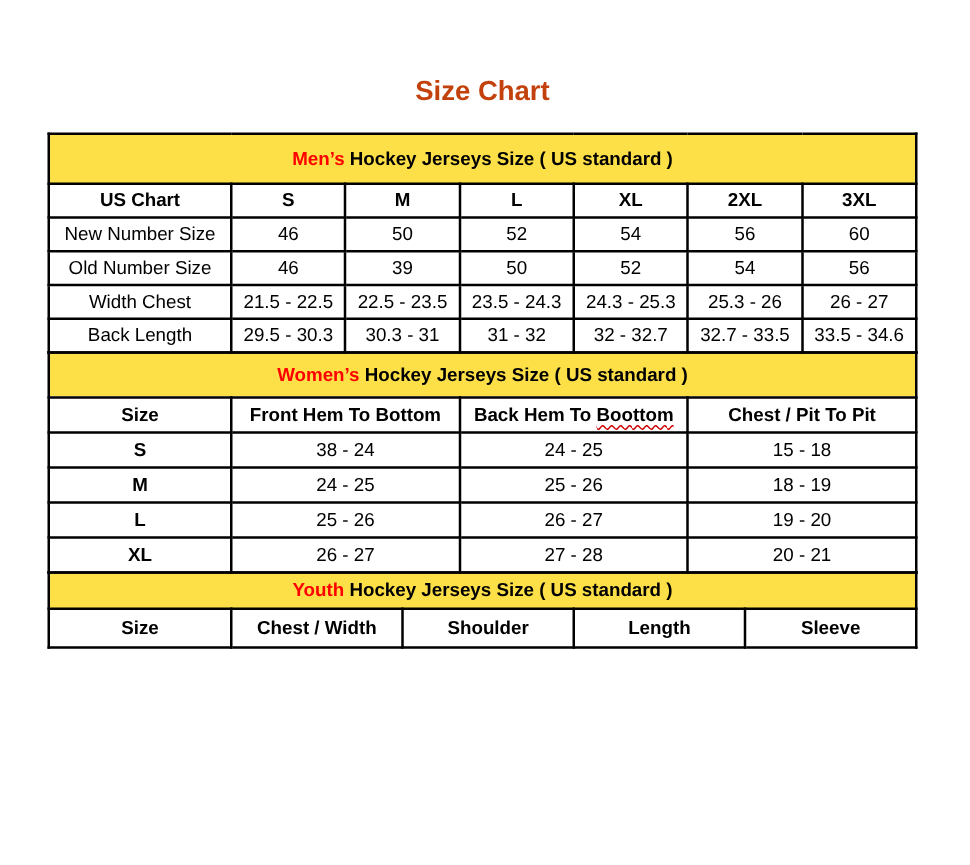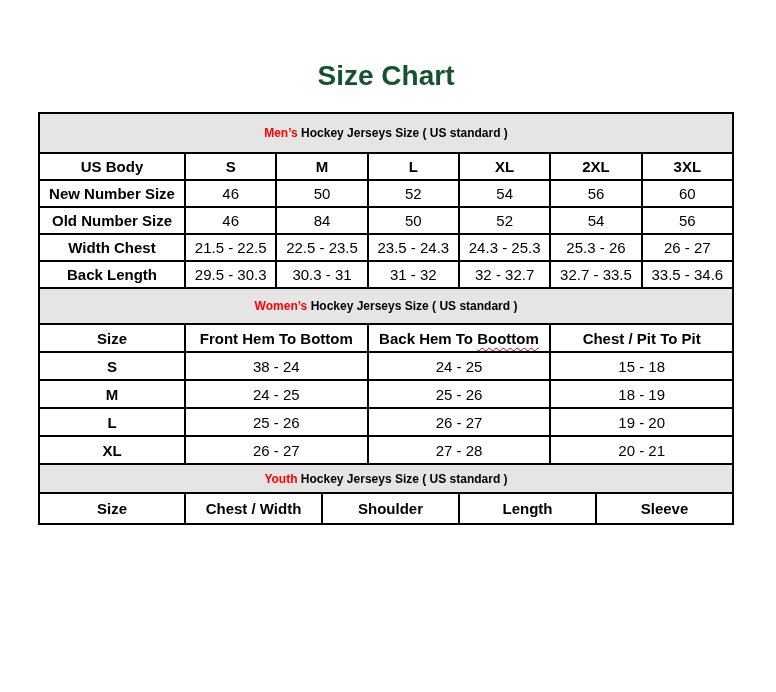--- a/index.html
+++ b/index.html
@@ -12,23 +12,23 @@
     color: #000000;
     overflow: hidden;
   }
   .page {
     width: 696px;
     margin-left: 38px;
   }
   .title {
     margin: 60px 0 0 0;
     text-align: center;
-    font-size: 28px;
+    font-size: 22px;
     font-weight: bold;
-    color: #14532d;
+    color: #c2410c;
     letter-spacing: 0px;
   }
   .chart {
     margin-top: 20px;
   }
   table.sec {
     border-collapse: collapse;
     table-layout: fixed;
     width: 696px;
   }
@@ -39,32 +39,32 @@
     border: 2px solid #000000;
     text-align: center;
     vertical-align: middle;
     font-size: 15px;
     padding: 0 2px;
     overflow: hidden;
     white-space: nowrap;
   }
   col.c-label { width: 146px; }
   tr.band td {
-    background: #e5e5e5;
+    background: #fde047;
     font-weight: bold;
-    font-size: 12px;
+    font-size: 15px;
   }
   .men  tr.band td { height: 38px; }
   .women tr.band td { height: 34px; }
   .youth tr.band td { height: 27px; }
   .men  td, .men  th { height: 25px; }
   .women td, .women th { height: 26px; }
   .youth td, .youth th { height: 29px; }
   th { font-weight: bold; }
-  td.lbl { font-weight: bold; }
+  td.lbl { font-weight: normal; }
   td.lbl-bold { font-weight: bold; }
   .hl { color: #FF0000; }
   .wavy {
     text-decoration-line: underline;
     text-decoration-style: wavy;
     text-decoration-color: #CC0000;
     text-decoration-thickness: 1px;
     text-underline-offset: 3px;
     text-align: center;
   }
@@ -86,41 +86,41 @@
           <col>
           <col>
           <col>
           <col>
       </colgroup>
       <tbody>
         <tr class="band">
           <td colspan="7"><span class="hl">Men’s</span><span> Hockey Jerseys Size ( US standard )</span></td>
         </tr>
         <tr>
-          <th>US Body</th>
+          <th>US Chart</th>
           <th>S</th>
           <th>M</th>
           <th>L</th>
           <th>XL</th>
           <th>2XL</th>
           <th>3XL</th>
         </tr>
         <tr>
           <td class="lbl">New Number Size</td>
           <td>46</td>
           <td>50</td>
           <td>52</td>
           <td>54</td>
           <td>56</td>
           <td>60</td>
         </tr>
         <tr>
           <td class="lbl">Old Number Size</td>
           <td>46</td>
-          <td>84</td>
+          <td>39</td>
           <td>50</td>
           <td>52</td>
           <td>54</td>
           <td>56</td>
         </tr>
         <tr>
           <td class="lbl">Width Chest</td>
           <td>21.5 - 22.5</td>
           <td>22.5 - 23.5</td>
           <td>23.5 - 24.3</td>

